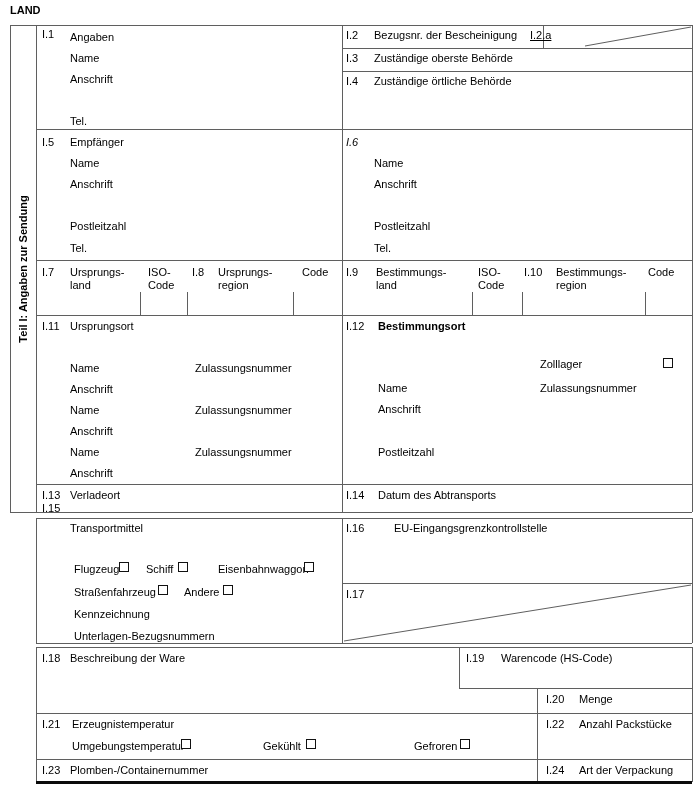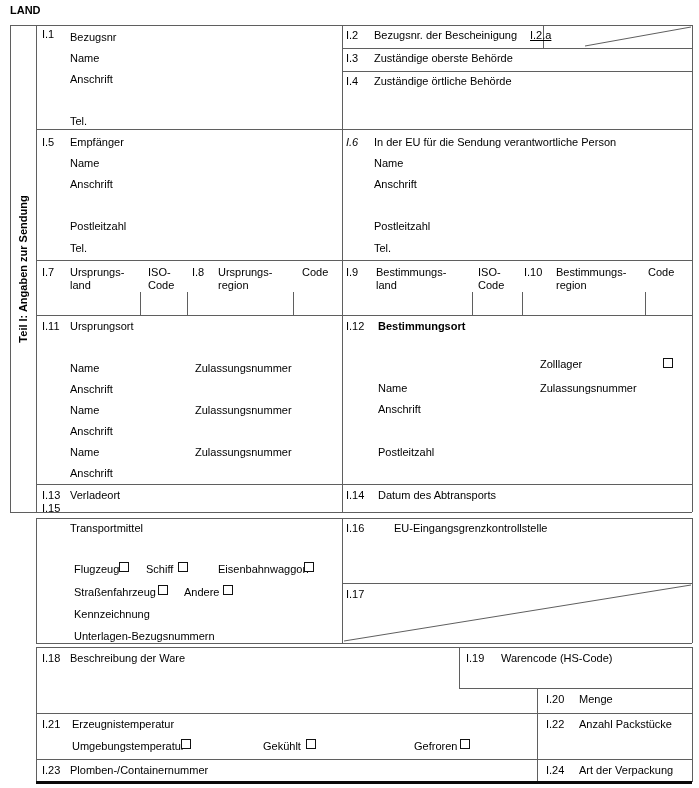--- a/index.html
+++ b/index.html
@@ -68,42 +68,41 @@
   <div class="v" style="left:36px;top:647px;height:135px;"></div>
   <div class="v" style="left:692px;top:647px;height:135px;"></div>
   <div class="v" style="left:459px;top:647px;height:41px;"></div>
   <div class="h" style="left:459px;top:688px;width:233px;"></div>
   <div class="v" style="left:537px;top:688px;height:94px;"></div>
   <div class="h" style="left:36px;top:713px;width:656px;"></div>
   <div class="h" style="left:36px;top:759px;width:656px;"></div>
   <div class="h thick" style="left:36px;top:781px;width:656px;"></div>
 
   <div class="t" style="left:42px;top:28px;">I.1</div>
-  <div class="t" style="left:70px;top:31px;">Bezugsnr</div>
+  <div class="t" style="left:70px;top:31px;">Angaben</div>
   <div class="t" style="left:70px;top:52px;">Name</div>
   <div class="t" style="left:70px;top:73px;">Anschrift</div>
   <div class="t" style="left:70px;top:115px;">Tel.</div>
 
   <div class="t" style="left:346px;top:29px;">I.2</div>
   <div class="t" style="left:374px;top:29px;">Bezugsnr. der Bescheinigung</div>
   <div class="t" style="left:530px;top:29px;text-decoration:underline;">I.2.a</div>
   <div class="t" style="left:346px;top:52px;">I.3</div>
   <div class="t" style="left:374px;top:52px;">Zuständige oberste Behörde</div>
   <div class="t" style="left:346px;top:75px;">I.4</div>
   <div class="t" style="left:374px;top:75px;">Zuständige örtliche Behörde</div>
 
   <div class="t" style="left:42px;top:136px;">I.5</div>
   <div class="t" style="left:70px;top:136px;">Empfänger</div>
   <div class="t" style="left:70px;top:157px;">Name</div>
   <div class="t" style="left:70px;top:178px;">Anschrift</div>
   <div class="t" style="left:70px;top:220px;">Postleitzahl</div>
   <div class="t" style="left:70px;top:242px;">Tel.</div>
 
   <div class="t" style="left:346px;top:136px;font-style:italic;">I.6</div>
-  <div class="t" style="left:374px;top:136px;">In der EU für die Sendung verantwortliche Person</div>
   <div class="t" style="left:374px;top:157px;">Name</div>
   <div class="t" style="left:374px;top:178px;">Anschrift</div>
   <div class="t" style="left:374px;top:220px;">Postleitzahl</div>
   <div class="t" style="left:374px;top:242px;">Tel.</div>
 
   <div class="t" style="left:42px;top:266px;">I.7</div>
   <div class="t pre" style="left:70px;top:266px;">Ursprungs-
 land</div>
   <div class="t pre" style="left:148px;top:266px;">ISO-
 Code</div>

